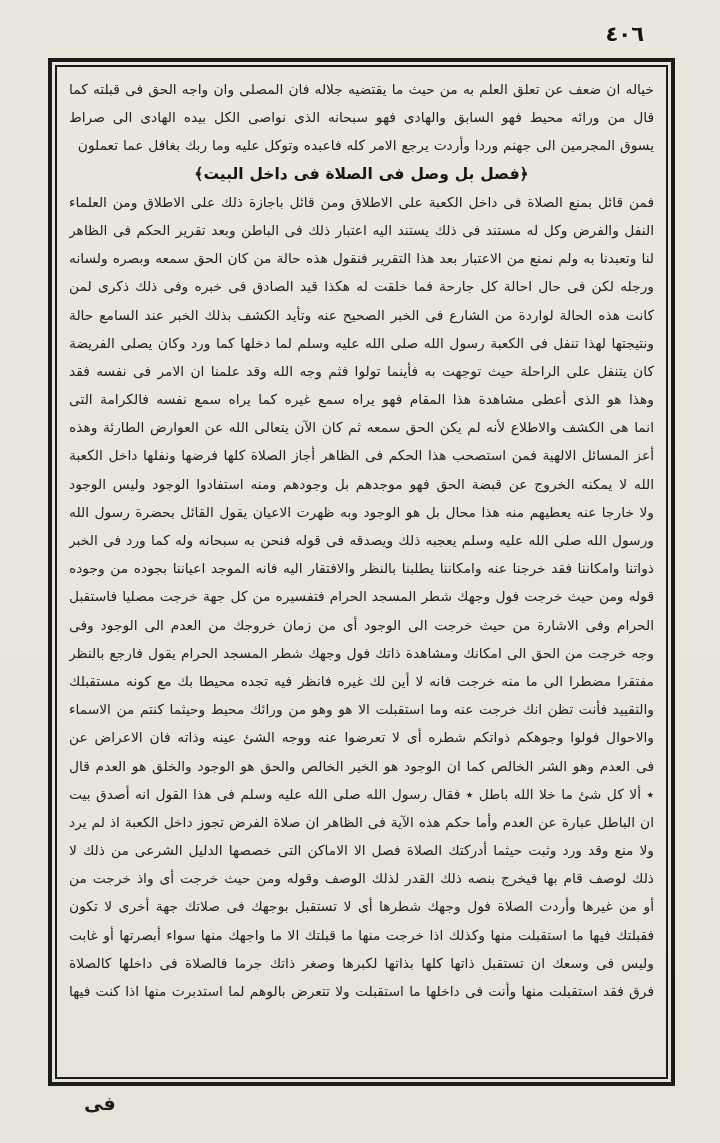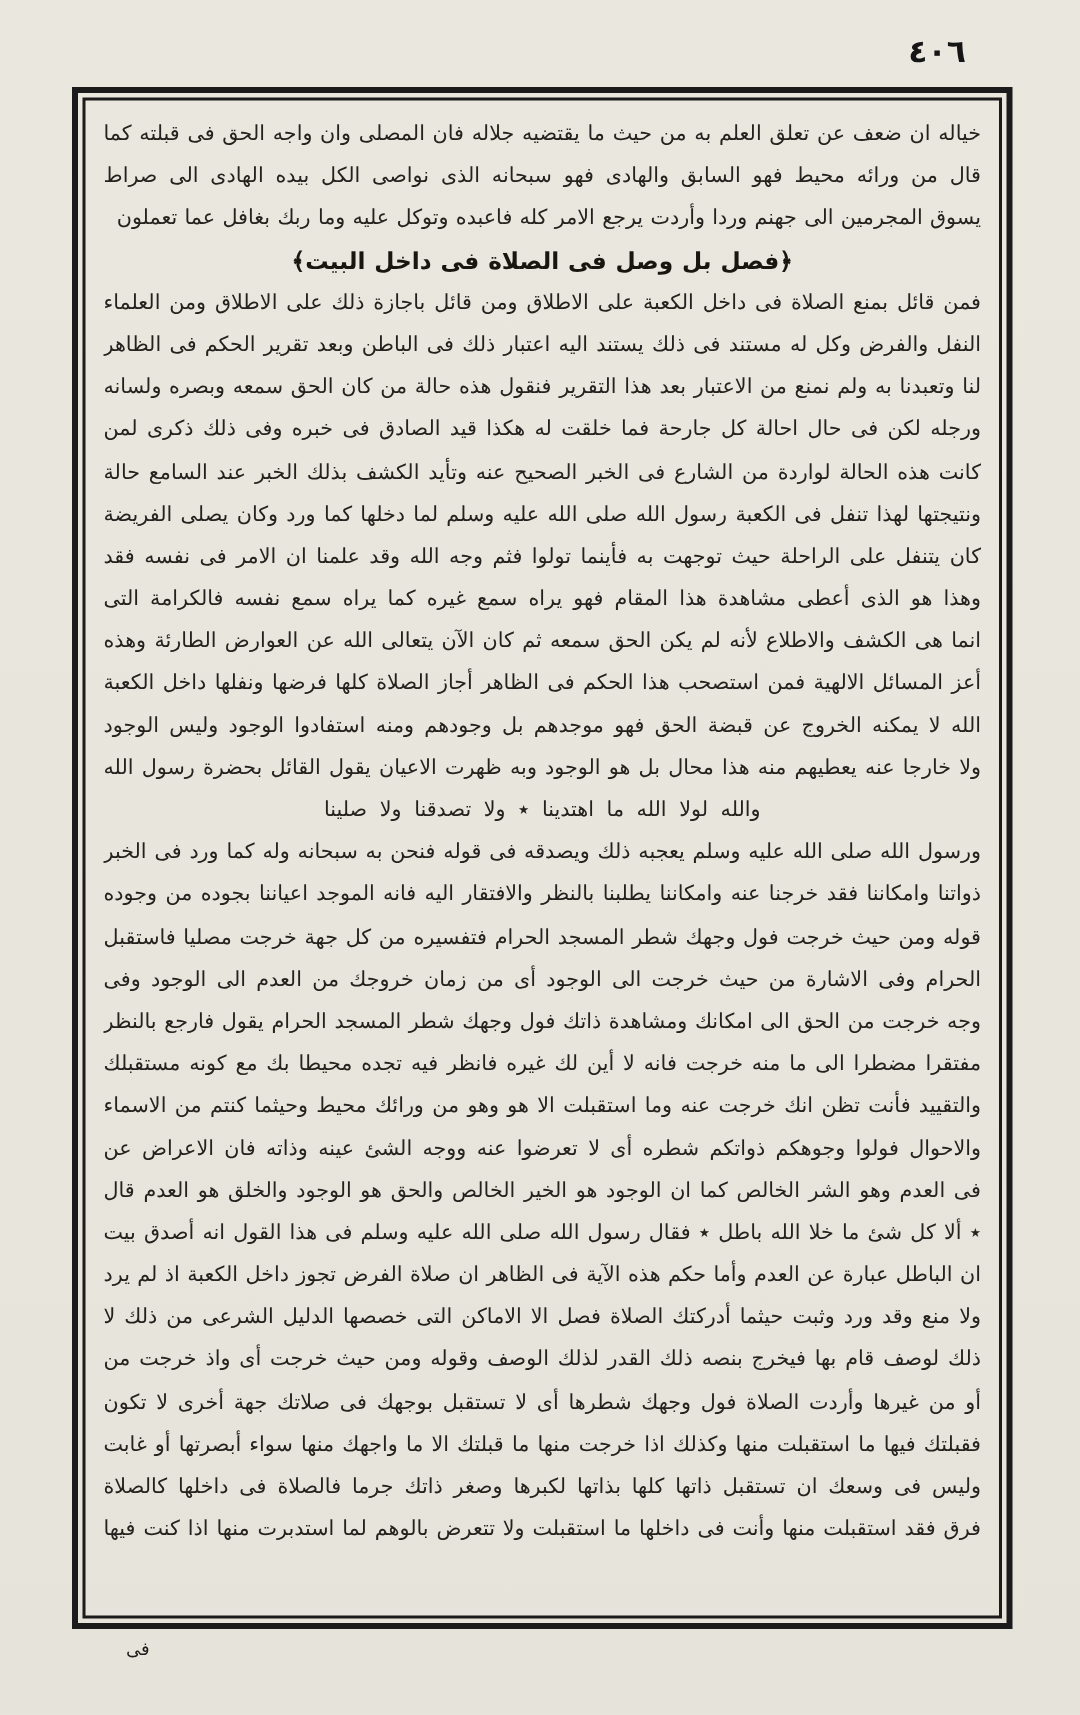--- a/index.html
+++ b/index.html
@@ -34,21 +34,21 @@
     word-spacing:0.5px;
   }
   .tl.end{text-align:right;text-align-last:right;}
   .tl.head{
     text-align:left;text-align-last:center;
     font-size:15.5px;font-weight:bold;color:#17160f;
   }
   .tl.cent{text-align:center;text-align-last:center;word-spacing:4px;}
   .catchword{
     position:absolute;left:84px;top:1092px;
-    font-size:12px;font-weight:normal;color:#1c1c1c;
+    font-size:19px;font-weight:bold;color:#1c1c1c;
   }
 </style>
 </head>
 <body>
 
 <div class="page-number">٤٠٦</div>
 
 <div class="frame">
   <div class="frame-inner">
     <div class="textblock">
@@ -61,21 +61,20 @@
         <div class="tl">لنا وتعبدنا به ولم نمنع من الاعتبار بعد هذا التقرير فنقول هذه حالة من كان الحق سمعه وبصره ولسانه ويده</div>
         <div class="tl">ورجله لكن فى حال احالة كل جارحة فما خلقت له هكذا قيد الصادق فى خبره وفى ذلك ذكرى لمن كان له قلب ولما</div>
         <div class="tl">كانت هذه الحالة لواردة من الشارع فى الخبر الصحيح عنه وتأيد الكشف بذلك الخبر عند السامع حالة النوافل</div>
         <div class="tl">ونتيجتها لهذا تنفل فى الكعبة رسول الله صلى الله عليه وسلم لما دخلها كما ورد وكان يصلى الفريضة خارج البيت كما</div>
         <div class="tl">كان يتنفل على الراحلة حيث توجهت به فأينما تولوا فثم وجه الله وقد علمنا ان الامر فى نفسه فقد يكون كأن رآه ونشهده</div>
         <div class="tl">وهذا هو الذى أعطى مشاهدة هذا المقام فهو يراه سمع غيره كما يراه سمع نفسه فالكرامة التى حصلت لهذا الشخص</div>
         <div class="tl">انما هى الكشف والاطلاع لأنه لم يكن الحق سمعه ثم كان الآن يتعالى الله عن العوارض الطارئة وهذه المسئلة من</div>
         <div class="tl">أعز المسائل الالهية فمن استصحب هذا الحكم فى الظاهر أجاز الصلاة كلها فرضها ونفلها داخل الكعبة فان كل ما سوى</div>
         <div class="tl">الله لا يمكنه الخروج عن قبضة الحق فهو موجدهم بل وجودهم ومنه استفادوا الوجود وليس الوجود خلاف الحق</div>
         <div class="tl">ولا خارجا عنه يعطيهم منه هذا محال بل هو الوجود وبه ظهرت الاعيان يقول القائل بحضرة رسول الله صلى الله عليه وسلم</div>
-        <div class="tl cent">والله لولا الله ما اهتدينا ٭ ولا تصدقنا ولا صلينا</div>
         <div class="tl">ورسول الله صلى الله عليه وسلم يعجبه ذلك ويصدقه فى قوله فنحن به سبحانه وله كما ورد فى الخبر الصحيح فاذا نظرنا الى</div>
         <div class="tl">ذواتنا وامكاننا فقد خرجنا عنه وامكاننا يطلبنا بالنظر والافتقار اليه فانه الموجد اعياننا بجوده من وجوده وهو اعتبار</div>
         <div class="tl">قوله ومن حيث خرجت فول وجهك شطر المسجد الحرام فتفسيره من كل جهة خرجت مصليا فاستقبل المسجد</div>
         <div class="tl">الحرام وفى الاشارة من حيث خرجت الى الوجود أى من زمان خروجك من العدم الى الوجود وفى الاعتبار يقول بأى</div>
         <div class="tl">وجه خرجت من الحق الى امكانك ومشاهدة ذاتك فول وجهك شطر المسجد الحرام يقول فارجع بالنظر والاستقبال</div>
         <div class="tl">مفتقرا مضطرا الى ما منه خرجت فانه لا أين لك غيره فانظر فيه تجده محيطا بك مع كونه مستقبلك فقد جمع بين الاطلاق</div>
         <div class="tl">والتقييد فأنت تظن انك خرجت عنه وما استقبلت الا هو وهو من ورائك محيط وحيثما كنتم من الاسماء الالهية</div>
         <div class="tl">والاحوال فولوا وجوهكم ذواتكم شطره أى لا تعرضوا عنه ووجه الشئ عينه وذاته فان الاعراض عن الحق وقوع</div>
         <div class="tl">فى العدم وهو الشر الخالص كما ان الوجود هو الخير الخالص والحق هو الوجود والخلق هو العدم قال لبيد</div>
         <div class="tl">٭ ألا كل شئ ما خلا الله باطل ٭ فقال رسول الله صلى الله عليه وسلم فى هذا القول انه أصدق بيت قالته العرب ولا شك</div>

